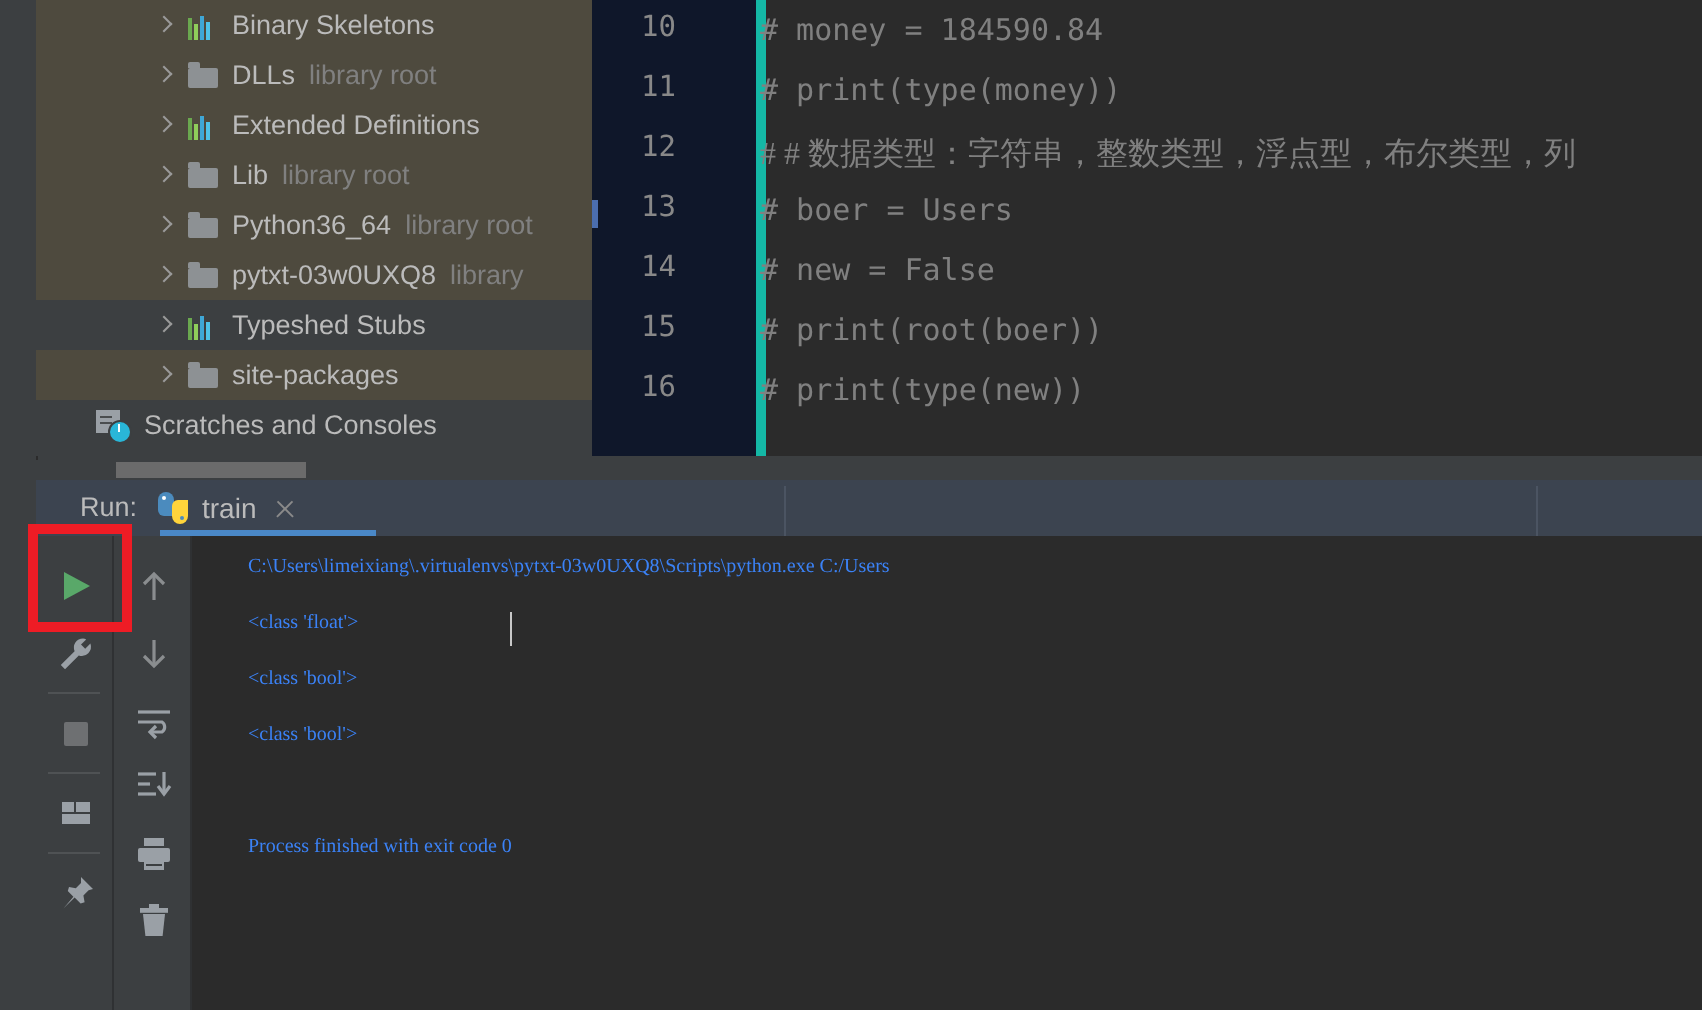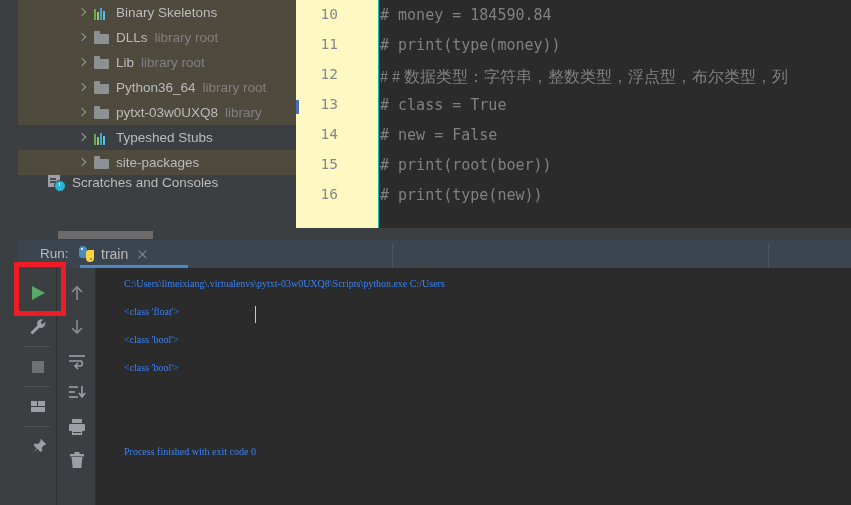--- a/index.html
+++ b/index.html
@@ -50,21 +50,21 @@
     content:"";position:absolute;left:0;top:0.5px;width:6px;height:3px;
     background:#8d9194;border-radius:1px 1px 0 0;
   }
   
   .ic-bars{display:flex;align-items:flex-end;gap:1px;height:14px;padding-top:1px;}
   .ic-bars i{display:block;width:2px;border-radius:0;}
   .lbl{color:#bbbbbb;}
   .sub{color:#808080;margin-left:7px;}
 
   .scratch-row{
-    position:relative;height:25px;display:flex;align-items:flex-start;
+    position:relative;height:25px;display:flex;align-items:center;
     font-size:13.5px;color:#bbbbbb;white-space:nowrap;
   }
   .scratch-ic{
     width:18px;height:16px;margin-left:30px;margin-right:6px;
     position:relative;flex:0 0 auto;
   }
   .scratch-ic .sheet{
     position:absolute;left:0;top:0;width:12px;height:12px;
     background:#9aa0a6;
     clip-path:polygon(0 0,100% 0,100% 100%,0 100%);
@@ -92,21 +92,21 @@
     background:#6b6b6b;border-radius:0;
   }
 
   
   .editor{
     position:absolute;left:296px;top:0;width:555px;height:228px;
     background:#2b2b2b;overflow:hidden;
   }
   .gutter{
     position:absolute;left:0;top:0;width:82px;height:228px;
-    background:#fef9c3;border-right:1px solid #14b8a6;
+    background:#0f172a;border-right:5px solid #14b8a6;
   }
   .gutter .ln{
     position:absolute;right:40px;width:40px;text-align:right;
     color:#888888;font-family:"DejaVu Sans Mono", monospace;font-size:14.5px;
   }
   .code-line{
     position:absolute;left:84px;white-space:pre;
     color:#808080;font-family:"DejaVu Sans Mono", monospace;font-size:15px;
   }
   .code-line.cjk{font-family:Liberation Serif, serif;font-size:16px;}
@@ -207,20 +207,30 @@
             <i style="background: rgb(63, 167, 214); height: 12px;"></i>
             <i style="background: rgb(79, 195, 232); height: 9px;"></i>
           </span>
           <span class="lbl">Binary Skeletons</span>
         </div>
         <div class="tree-row sel">
           <span class="arrow"></span>
           <span class="ic ic-folder"></span>
           <span class="lbl">DLLs</span>
           <span class="sub">library root</span>
+        </div>
+        <div class="tree-row sel">
+          <span class="arrow"></span>
+          <span class="ic ic-bars">
+            <i style="background: rgb(106, 168, 79); height: 11px;"></i>
+            <i style="background: rgb(143, 206, 90); height: 8px;"></i>
+            <i style="background: rgb(63, 167, 214); height: 12px;"></i>
+            <i style="background: rgb(79, 195, 232); height: 9px;"></i>
+          </span>
+          <span class="lbl">Extended Definitions</span>
         </div>
         <div class="tree-row sel">
           <span class="arrow"></span>
           <span class="ic ic-folder"></span>
           <span class="lbl">Lib</span>
           <span class="sub">library root</span>
         </div>
         <div class="tree-row sel">
           <span class="arrow"></span>
           <span class="ic ic-folder"></span>
@@ -271,21 +281,21 @@
           <div class="ln" style="top: 96px;">13</div>
           <div class="ln" style="top: 126px;">14</div>
           <div class="ln" style="top: 156px;">15</div>
           <div class="ln" style="top: 186px;">16</div>
         </div>
     </div>
     <div id="code-lines">
         <div class="code-line" style="top: 6px;"># money = 184590.84</div>
         <div class="code-line" style="top: 36px;"># print(type(money))</div>
         <div class="code-line cjk" style="top: 67px;"># # 数据类型：字符串，整数类型，浮点型，布尔类型，列</div>
-        <div class="code-line" style="top: 96px;"># class = True</div>
+        <div class="code-line" style="top: 96px;"># boer = Users</div>
         <div class="code-line" style="top: 126px;"># new = False</div>
         <div class="code-line" style="top: 156px;"># print(root(boer))</div>
         <div class="code-line" style="top: 186px;"># print(type(new))</div>
       </div>
   </div>
   <div class="editor-bottom" style="left:296px;top:228px;"></div>
 
   <div class="run-window">
 
     <div class="run-tabbar">
@@ -383,21 +393,21 @@
         </svg>
       </span>
     </div>
 
     <div class="console">
       <div id="console-lines">
           <div class="con-line" style="top: 10px;">C:\Users\limeixiang\.virtualenvs\pytxt-03w0UXQ8\Scripts\python.exe C:/Users</div>
           <div class="con-line" style="top: 38px;">&lt;class 'float'&gt;</div>
           <div class="con-line" style="top: 66px;">&lt;class 'bool'&gt;</div>
           <div class="con-line" style="top: 94px;">&lt;class 'bool'&gt;</div>
-          <div class="con-line" style="top: 150px; margin-top: 28px;">Process finished with exit code 0</div>
+          <div class="con-line" style="top: 150px;">Process finished with exit code 0</div>
           <div class="caret" style="left: 158.65px; top: 38px;"></div>
         </div>
     </div>
   </div>
 
   <div class="red-box"></div>
 
 </div>
 
 </body></html>

